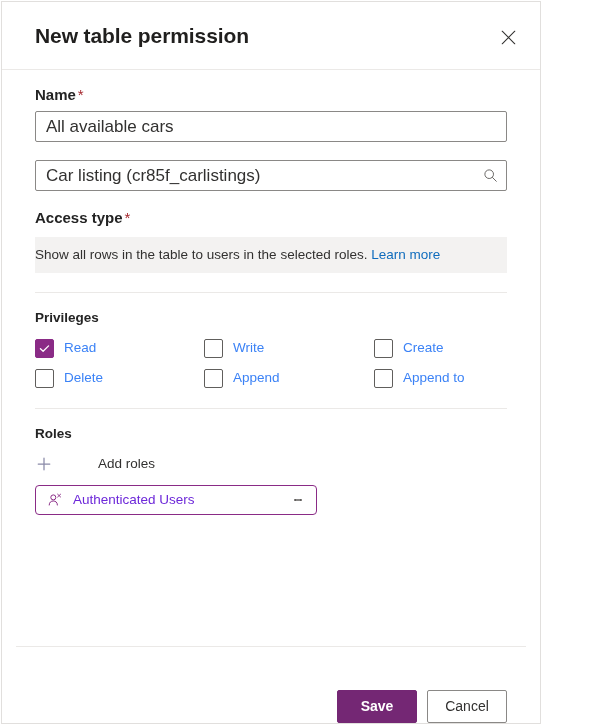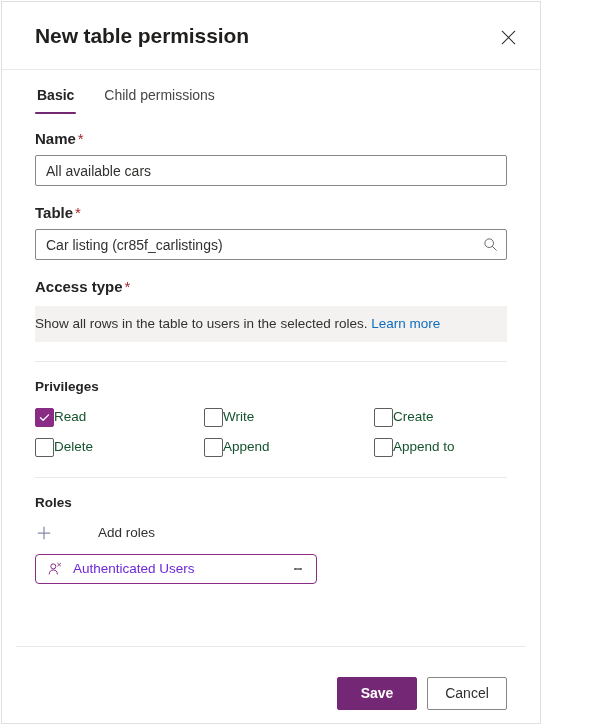--- a/index.html
+++ b/index.html
@@ -116,21 +116,21 @@
     font-weight: 400;
     margin-left: 2px;
   }
 
   .text-input {
     width: 100%;
     height: 31px;
     border: 1px solid #8a8886;
     border-radius: 2px;
     background: #ffffff;
-    font-size: 14px;
+    font-size: 17px;
     color: #323130;
     font-family: inherit;
     padding: 0 10px;
     outline: none;
   }
   .text-input::placeholder { color: #8a8886; }
 
   .input-wrap { position: relative; }
   .input-wrap .text-input { padding-right: 52px; }
   .field-icon {
@@ -200,21 +200,22 @@
     flex: 0 0 19px;
   }
   .checkbox.checked {
     background: #8a2b86;
     border-color: #8a2b86;
   }
   .checkbox svg { display: none; }
   .checkbox.checked svg { display: block; }
   .priv-label {
     font-size: 13.5px;
-    color: #14532d;
+    color: #3b82f6;
+    margin-left: 10px;
     line-height: 18px;
   }
 
   
   .add-roles {
     display: inline-flex;
     align-items: center;
     cursor: pointer;
     background: none;
     border: none;
@@ -287,21 +288,21 @@
   }
 
   
   .footer {
     flex: 0 0 auto;
     border-top: 1px solid #ebe9e7;
     margin: 0 14px;
     padding: 17px 19px 0 19px;
     display: flex;
     justify-content: flex-end;
-    align-items: center;
+    align-items: flex-end;
     height: 77px;
   }
   .btn {
     height: 33px;
     min-width: 80px;
     font-size: 14px;
     font-family: inherit;
     border-radius: 2px;
     cursor: pointer;
     padding: 0 16px;
@@ -330,44 +331,33 @@
     <div class="dialog-title">New table permission</div>
     <button class="close-button">
       <span>
         <svg width="15" height="15" viewBox="0 0 16 16" fill="none" aria-hidden="true">
           <path d="M1.3 1.3 L14.7 14.7 M14.7 1.3 L1.3 14.7" stroke="currentColor" stroke-width="1.15" stroke-linecap="round"></path>
         </svg>
       </span>
     </button>
   </div>
 
-  <div class="tabs">
-    <button class="tab active">
-      <span>Basic</span>
-    </button>
-    <button class="tab">
-      <span>Child permissions</span>
-    </button>
-  </div>
 
   <div class="body">
 
     
     <div class="field">
       <label class="field-label">
         <span>Name</span><span class="req">*</span>
       </label>
       <input class="text-input" type="text" value="All available cars" style="">
     </div>
 
     
     <div class="field">
-      <label class="field-label">
-        <span>Table</span><span class="req">*</span>
-      </label>
       <div class="input-wrap">
         <input class="text-input" type="text" value="Car listing (cr85f_carlistings)" style="">
         <button class="field-icon">
           <svg width="15" height="15" viewBox="0 0 16 16" fill="none" aria-hidden="true">
             <circle cx="6.6" cy="6.6" r="4.6" stroke="currentColor" stroke-width="1"></circle>
             <path d="M10.1 10.1 L14.2 14.2" stroke="currentColor" stroke-width="1" stroke-linecap="round"></path>
           </svg>
         </button>
       </div>
     </div>

